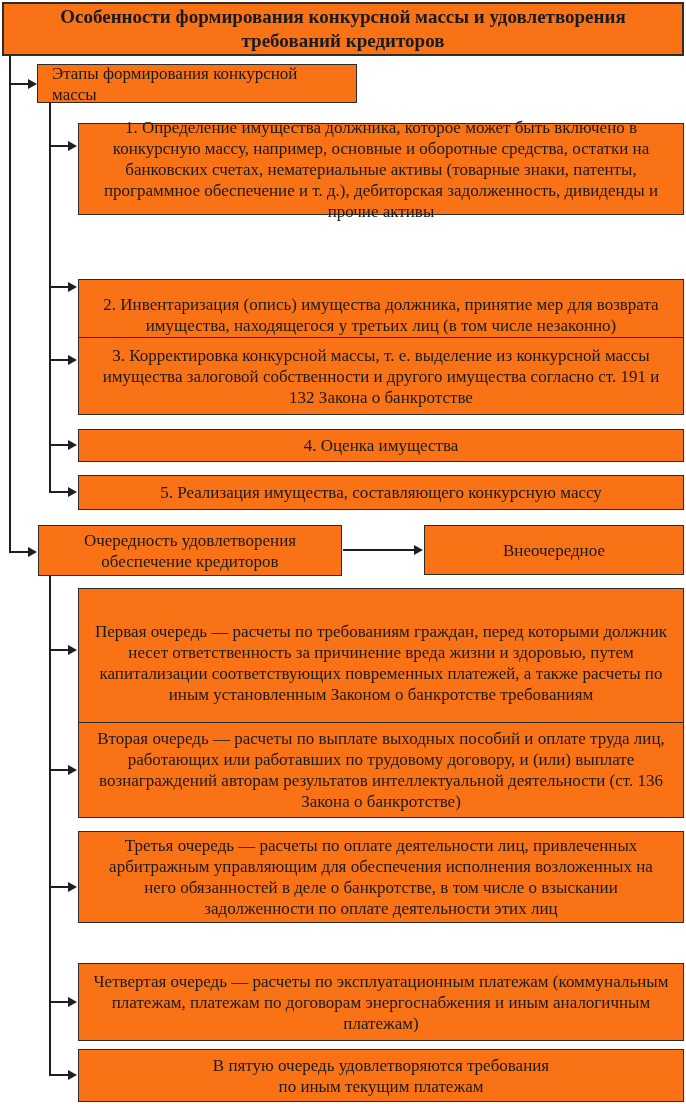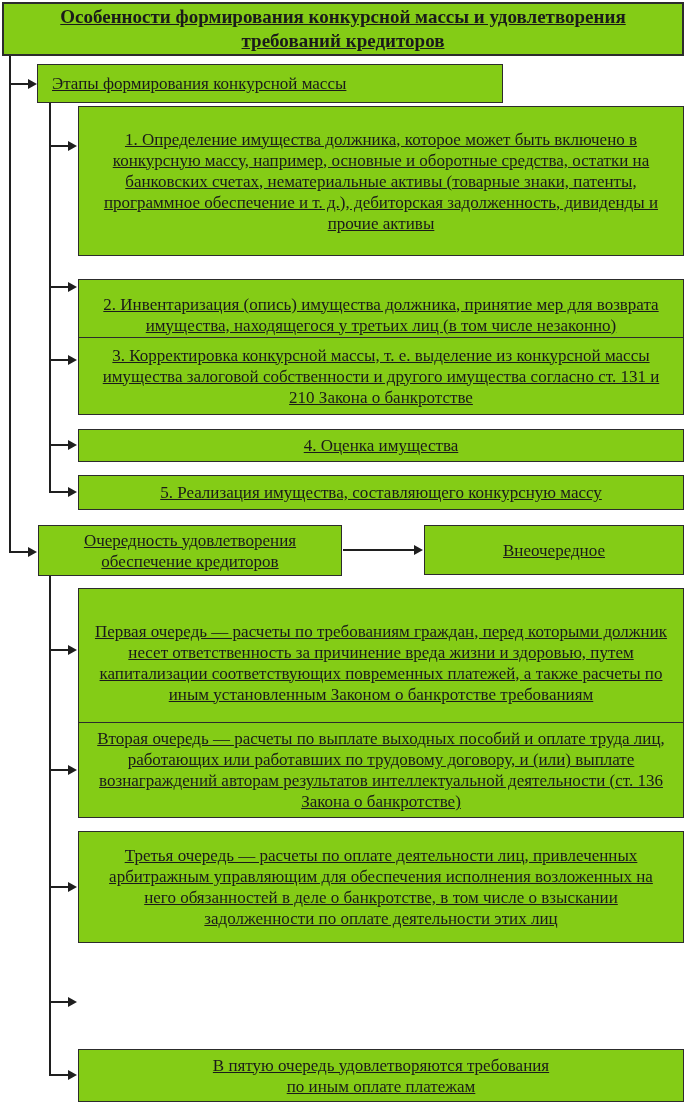--- a/index.html
+++ b/index.html
@@ -9,59 +9,58 @@
     height: 1104px;
     background: #ffffff;
     font-family: "Liberation Serif", serif;
     color: #1a1a1a;
     overflow: hidden;
   }
   .box {
     position: absolute;
     box-sizing: border-box;
     border: 1.5px solid #2c2c2c;
-    background: #84cc16;
+    background: #f97316;
     display: flex;
     align-items: center;
     justify-content: center;
     text-align: center;
     font-size: 17px;
     line-height: 21px;
     padding: 3px 14px;
     white-space: pre-line;
-    text-decoration: underline;
   }
   .title-box {
     left: 2px; top: 2px; width: 682px; height: 54px;
     border-width: 2px;
     font-weight: bold;
     font-size: 19px;
     line-height: 24px;
   }
   .stages-header-box {
-    left: 37px; top: 64px; width: 466px; height: 39px;
+    left: 37px; top: 64px; width: 320px; height: 39px;
     justify-content: flex-start;
     text-align: left;
     padding-left: 14px;
   }
   .queues-header-box {
     left: 38px; top: 525px; width: 304px; height: 51px;
   }
   .extraordinary-box {
     left: 424px; top: 525px; width: 260px; height: 50px;
   }
   .wide { left: 78px; width: 606px; }
-  .s1 { top: 106px; height: 150px; }
+  .s1 { top: 123px; height: 92px; }
   .s2 { top: 251px; height: 71px; margin-top: 28px; }
   .s3 { top: 337px; height: 78px; }
   .s4 { top: 429px; height: 33px; }
   .s5 { top: 475px; height: 35px; text-align: center; }
   .q1 { top: 588px; height: 149px; }
   .q2 { top: 722px; height: 96px; }
-  .q3 { top: 831px; height: 112px; }
+  .q3 { top: 831px; height: 92px; }
   .q4 { top: 963px; height: 78px; }
   .q5 { top: 1049px; height: 53px; }
 
   .vl, .hl { position: absolute; background: #1f1f1f; }
   .vl { width: 2px; }
   .hl { height: 2px; }
   .ah {
     position: absolute;
     width: 0; height: 0;
     border-top: 5px solid transparent;
@@ -116,26 +115,27 @@
   <div class="hl" style="left:49px; top:1001px; width:19px;"></div>
   <div class="ah" style="left:68px; top:997px;"></div>
 
   <div class="hl" style="left:49px; top:1074px; width:19px;"></div>
   <div class="ah" style="left:68px; top:1070px;"></div>
 
   <div class="box stages-header-box">Этапы формирования конкурсной массы</div>
 
   <div class="box wide s1">1. Определение имущества должника, которое может быть включено в конкурсную массу, например, основные и оборотные средства, остатки на банковских счетах, нематериальные активы (товарные знаки, патенты, программное обеспечение и т. д.), дебиторская задолженность, дивиденды и прочие активы</div>
   <div class="box wide s2">2. Инвентаризация (опись) имущества должника, принятие мер для возврата имущества, находящегося у третьих лиц (в том числе незаконно)</div>
-  <div class="box wide s3">3. Корректировка конкурсной массы, т. е. выделение из конкурсной массы имущества залоговой собственности и другого имущества согласно ст. 131 и 210 Закона о банкротстве</div>
+  <div class="box wide s3">3. Корректировка конкурсной массы, т. е. выделение из конкурсной массы имущества залоговой собственности и другого имущества согласно ст. 191 и 132 Закона о банкротстве</div>
   <div class="box wide s4">4. Оценка имущества</div>
   <div class="box wide s5">5. Реализация имущества, составляющего конкурсную массу</div>
 
   <div class="box queues-header-box">Очередность удовлетворения обеспечение кредиторов</div>
   <div class="box extraordinary-box">Внеочередное</div>
 
   <div class="box wide q1">Первая очередь — расчеты по требованиям граждан, перед которыми должник несет ответственность за причинение вреда жизни и здоровью, путем капитализации соответствующих повременных платежей, а также расчеты по иным установленным Законом о банкротстве требованиям</div>
   <div class="box wide q2">Вторая очередь — расчеты по выплате выходных пособий и оплате труда лиц, работающих или работавших по трудовому договору, и (или) выплате вознаграждений авторам результатов интеллектуальной деятельности (ст. 136 Закона о банкротстве)</div>
   <div class="box wide q3">Третья очередь — расчеты по оплате деятельности лиц, привлеченных арбитражным управляющим для обеспечения исполнения возложенных на него обязанностей в деле о банкротстве, в том числе о взыскании задолженности по оплате деятельности этих лиц</div>
+  <div class="box wide q4">Четвертая очередь — расчеты по эксплуатационным платежам (коммунальным платежам, платежам по договорам энергоснабжения и иным аналогичным платежам)</div>
   <div class="box wide q5">В пятую очередь удовлетворяются требования
-по иным оплате платежам</div>
+по иным текущим платежам</div>
 
 </div>
 
 </body></html>

